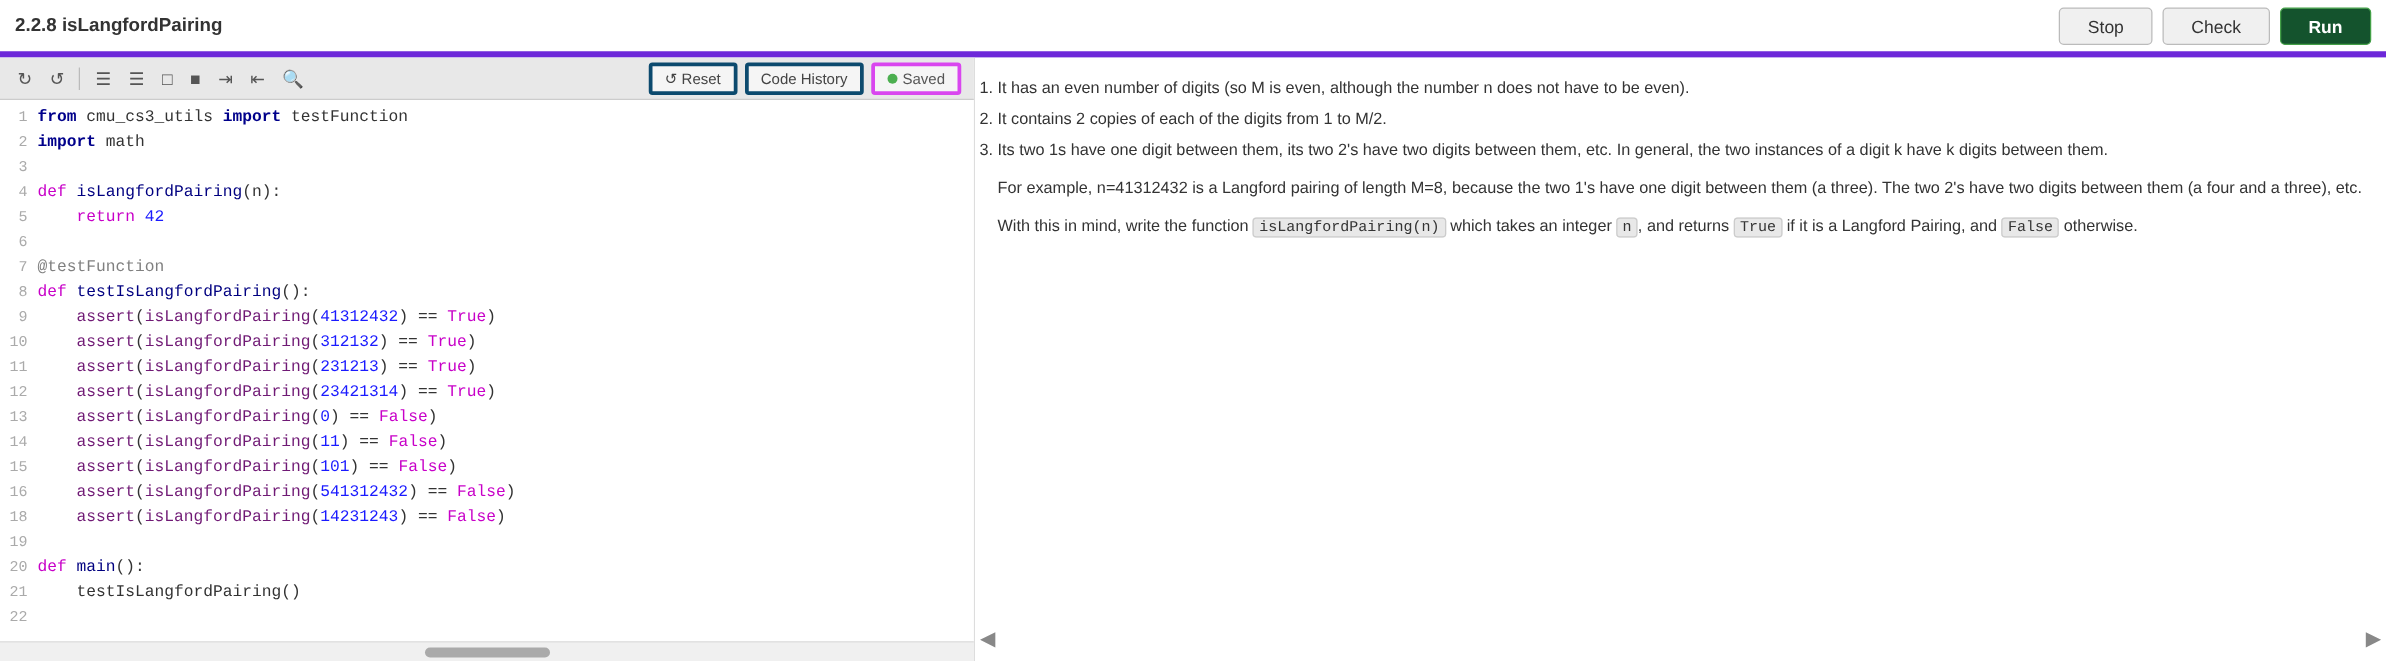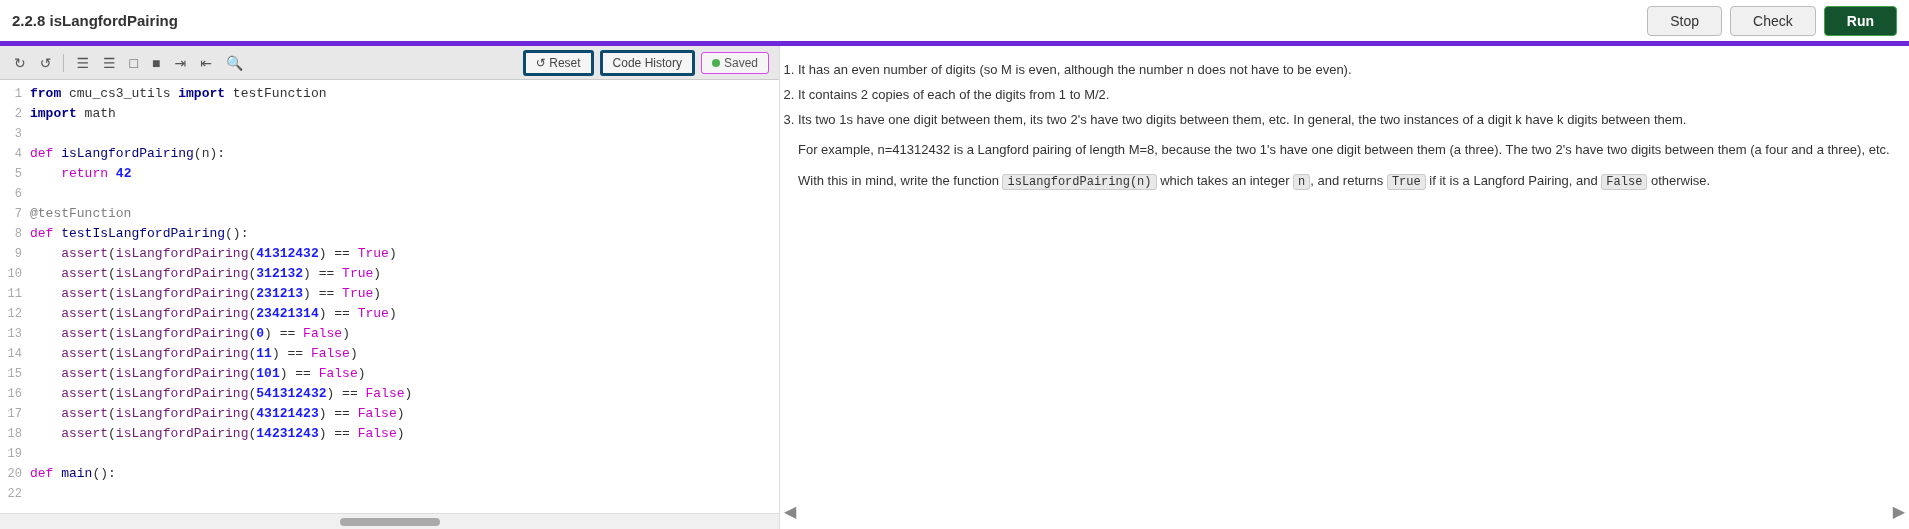--- a/index.html
+++ b/index.html
@@ -121,21 +121,21 @@
       align-items: center;
       gap: 4px;
     }
     .saved-badge {
       display: flex;
       align-items: center;
       gap: 4px;
       font-size: 12px;
       color: #555;
       padding: 3px 10px;
-      border: 1px solid #d946ef;
+      border: 3px solid #d946ef;
       border-radius: 3px;
       background: #f5f5f5;
     }
     .saved-dot {
       width: 8px;
       height: 8px;
       border-radius: 50%;
       background: #4caf50;
       display: inline-block;
     }
@@ -169,21 +169,21 @@
     .line-content {
       flex: 1;
       white-space: pre;
       color: #333;
     }
     
     .kw { color: #00008b; font-weight: bold; }
     .kw2 { color: #c800c8; }
     .fn { color: #000080; }
     .decorator { color: #808080; }
-    .num { color: #1a1aff; font-weight: bold; }
+    .num { color: #1a1aff; }
     .assert-fn { color: #701a75; }
     .true-val { color: #c800c8; }
     .false-val { color: #c800c8; }
 
     
     #bottom-scroll {
       height: 16px;
       background: #f0f0f0;
       border-top: 1px solid #ddd;
       display: flex;
@@ -357,40 +357,40 @@
       <div class="code-line">
         <span class="line-num">15</span>
         <span class="line-content">    <span class="assert-fn">assert</span>(<span class="assert-fn">isLangfordPairing</span>(<span class="num">101</span>) == <span class="false-val">False</span>)</span>
       </div>
 
       <div class="code-line">
         <span class="line-num">16</span>
         <span class="line-content">    <span class="assert-fn">assert</span>(<span class="assert-fn">isLangfordPairing</span>(<span class="num">541312432</span>) == <span class="false-val">False</span>)</span>
       </div>
 
-      <div class="code-line">
-        <span class="line-num">17</span>
-        <span class="line-content">    <span class="assert-fn">assert</span>(<span class="assert-fn">isLangfordPairing</span>(<span class="num">43121423</span>) == <span class="false-val">False</span>)</span>
-      </div>
 
       <div class="code-line">
         <span class="line-num">18</span>
         <span class="line-content">    <span class="assert-fn">assert</span>(<span class="assert-fn">isLangfordPairing</span>(<span class="num">14231243</span>) == <span class="false-val">False</span>)</span>
       </div>
 
       <div class="code-line">
         <span class="line-num">19</span>
         <span class="line-content"> </span>
       </div>
 
       <div class="code-line">
         <span class="line-num">20</span>
         <span class="line-content"><span class="kw2">def</span> <span class="fn">main</span>():</span>
       </div>
 
+      <div class="code-line">
+        <span class="line-num">21</span>
+        <span class="line-content">    testIsLangfordPairing()</span>
+      </div>
 
       <div class="code-line">
         <span class="line-num">22</span>
         <span class="line-content"> </span>
       </div>
 
     </div>
 
     <div id="bottom-scroll">
       <div id="scroll-thumb"></div>

